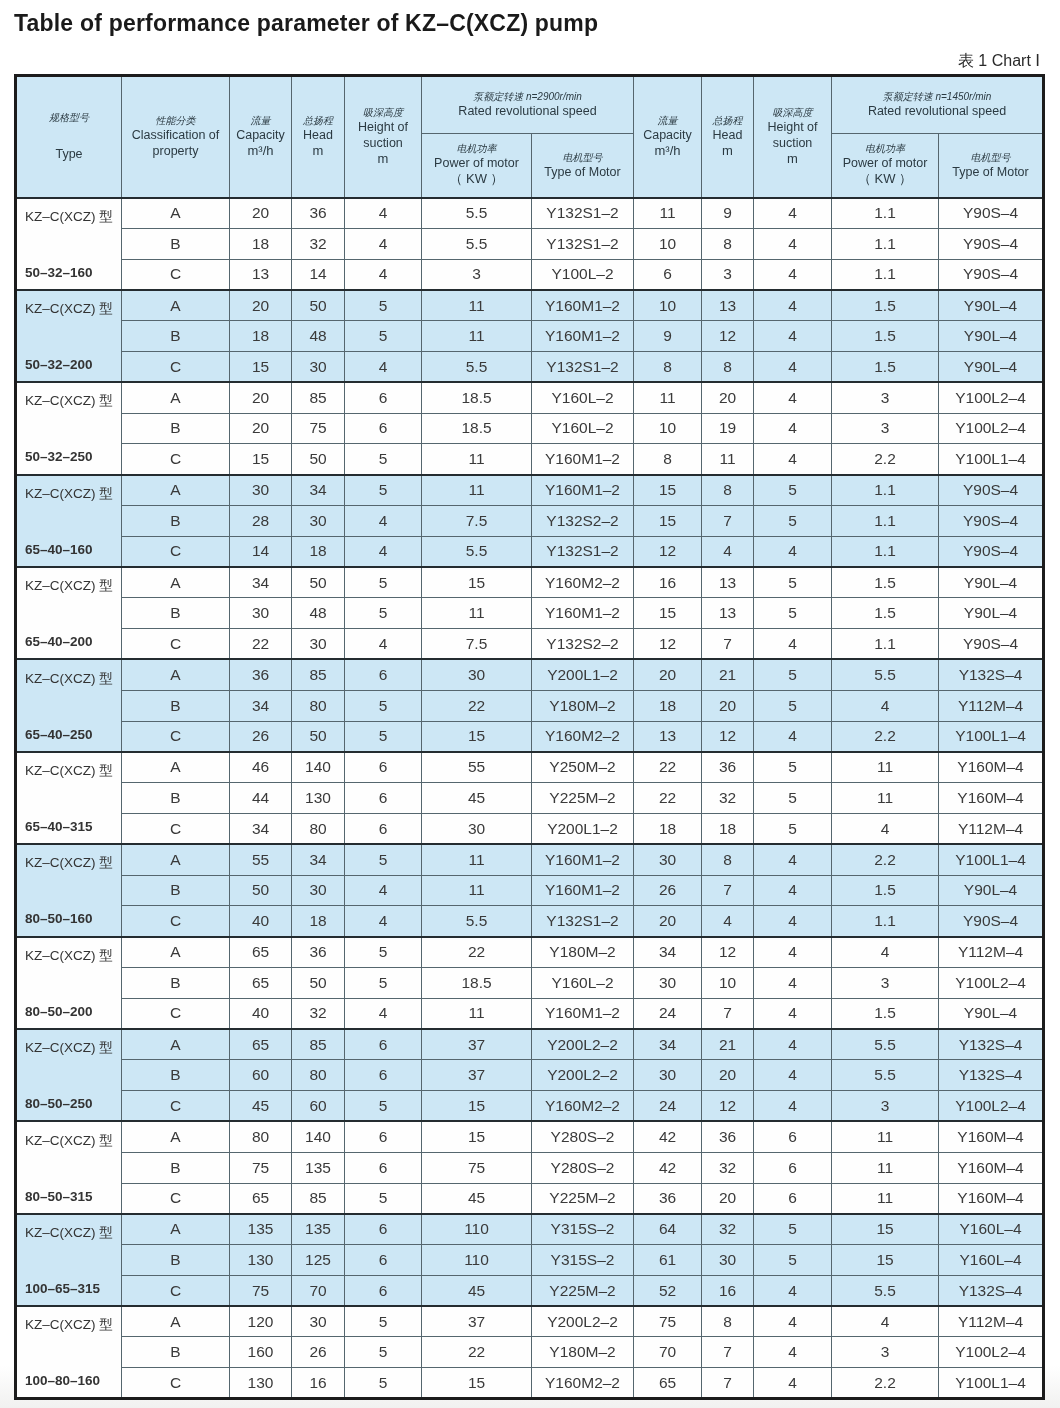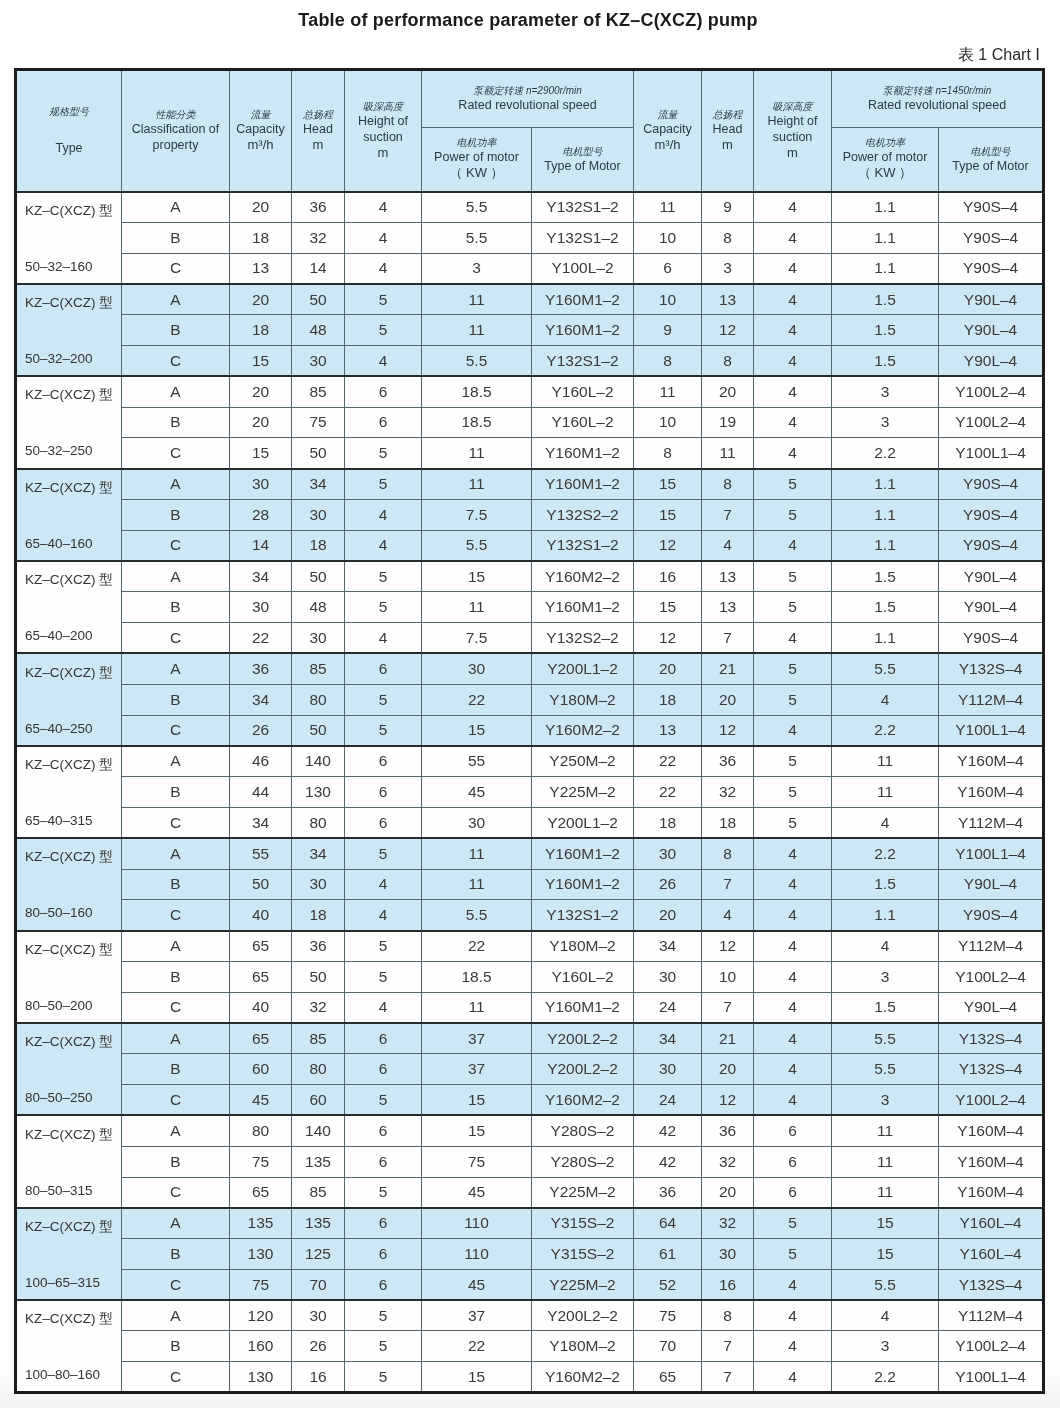--- a/index.html
+++ b/index.html
@@ -9,22 +9,21 @@
     font-family: "Liberation Sans", "DejaVu Sans", sans-serif;
     color: #222;
   }
   .page {
     width: 1060px;
     height: 1408px;
     padding: 6px 18px 0 14px;
     background: linear-gradient(#ffffff 97%, #f1f1f0 100%);
   }
   .page-title {
-    text-align: center;
-    font-size: 18px;
+    font-size: 23px;
     font-weight: bold;
     letter-spacing: 0.2px;
     color: #1a1a1a;
     margin-top: 4px;
   }
   .chart-label {
     text-align: right;
     font-size: 16px;
     color: #2a2a2a;
     margin: 14px 2px 2px 0;
@@ -69,21 +68,21 @@
     vertical-align: middle;
   }
   .type-inner {
     display: flex;
     flex-direction: column;
     justify-content: space-between;
     height: 72px;
     padding: 0 4px 0 8px;
   }
   .type-line  { font-size: 13.5px; color: #333; white-space: nowrap; }
-  .type-model { font-size: 13.5px; color: #333; white-space: nowrap; }
+  .type-model { font-size: 13.5px; color: #333; white-space: nowrap; font-weight: bold; }
 </style>
 </head>
 <body>
 
 <div class="page">
 
   <h1 class="page-title">Table of performance parameter of KZ–C(XCZ) pump</h1>
 
   <div class="chart-label">表 1  Chart Ⅰ</div>
 

